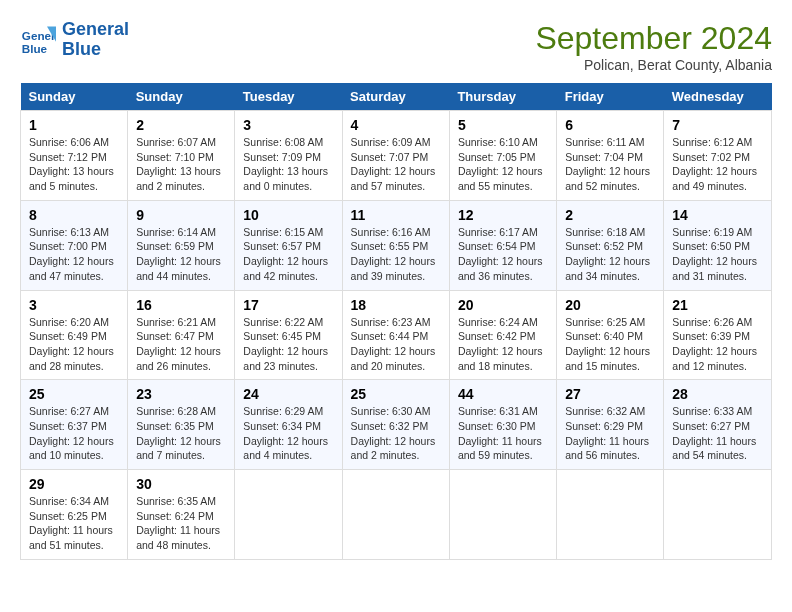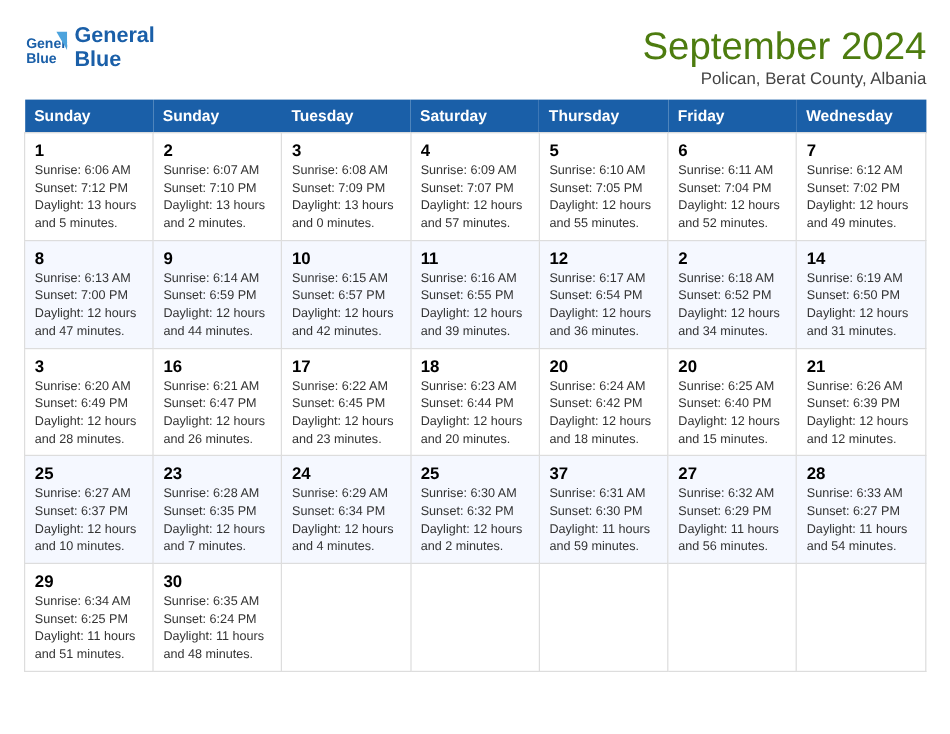--- a/index.html
+++ b/index.html
@@ -213,21 +213,21 @@
         </td>
         <td>
           <span class="day-num">24</span>
           <div class="day-info">Sunrise: 6:29 AM<br>Sunset: 6:34 PM<br>Daylight: 12 hours and 4 minutes.</div>
         </td>
         <td>
           <span class="day-num">25</span>
           <div class="day-info">Sunrise: 6:30 AM<br>Sunset: 6:32 PM<br>Daylight: 12 hours and 2 minutes.</div>
         </td>
         <td>
-          <span class="day-num">37</span>
+          <span class="day-num">44</span>
           <div class="day-info">Sunrise: 6:31 AM<br>Sunset: 6:30 PM<br>Daylight: 11 hours and 59 minutes.</div>
         </td>
         <td>
           <span class="day-num">27</span>
           <div class="day-info">Sunrise: 6:32 AM<br>Sunset: 6:29 PM<br>Daylight: 11 hours and 56 minutes.</div>
         </td>
         <td>
           <span class="day-num">28</span>
           <div class="day-info">Sunrise: 6:33 AM<br>Sunset: 6:27 PM<br>Daylight: 11 hours and 54 minutes.</div>
         </td>

